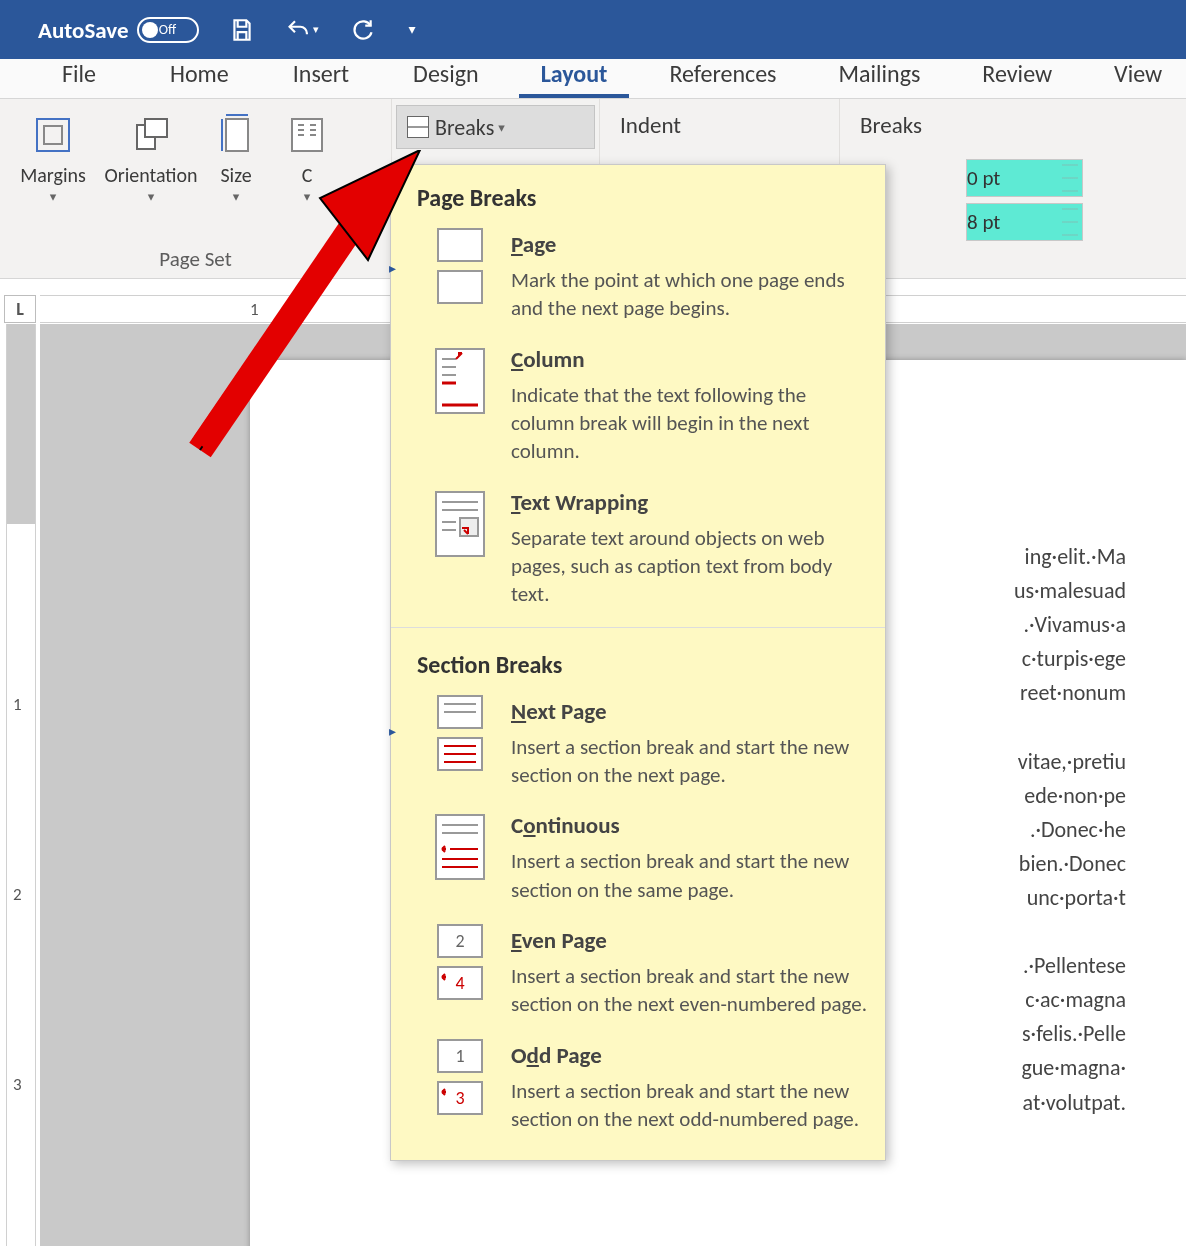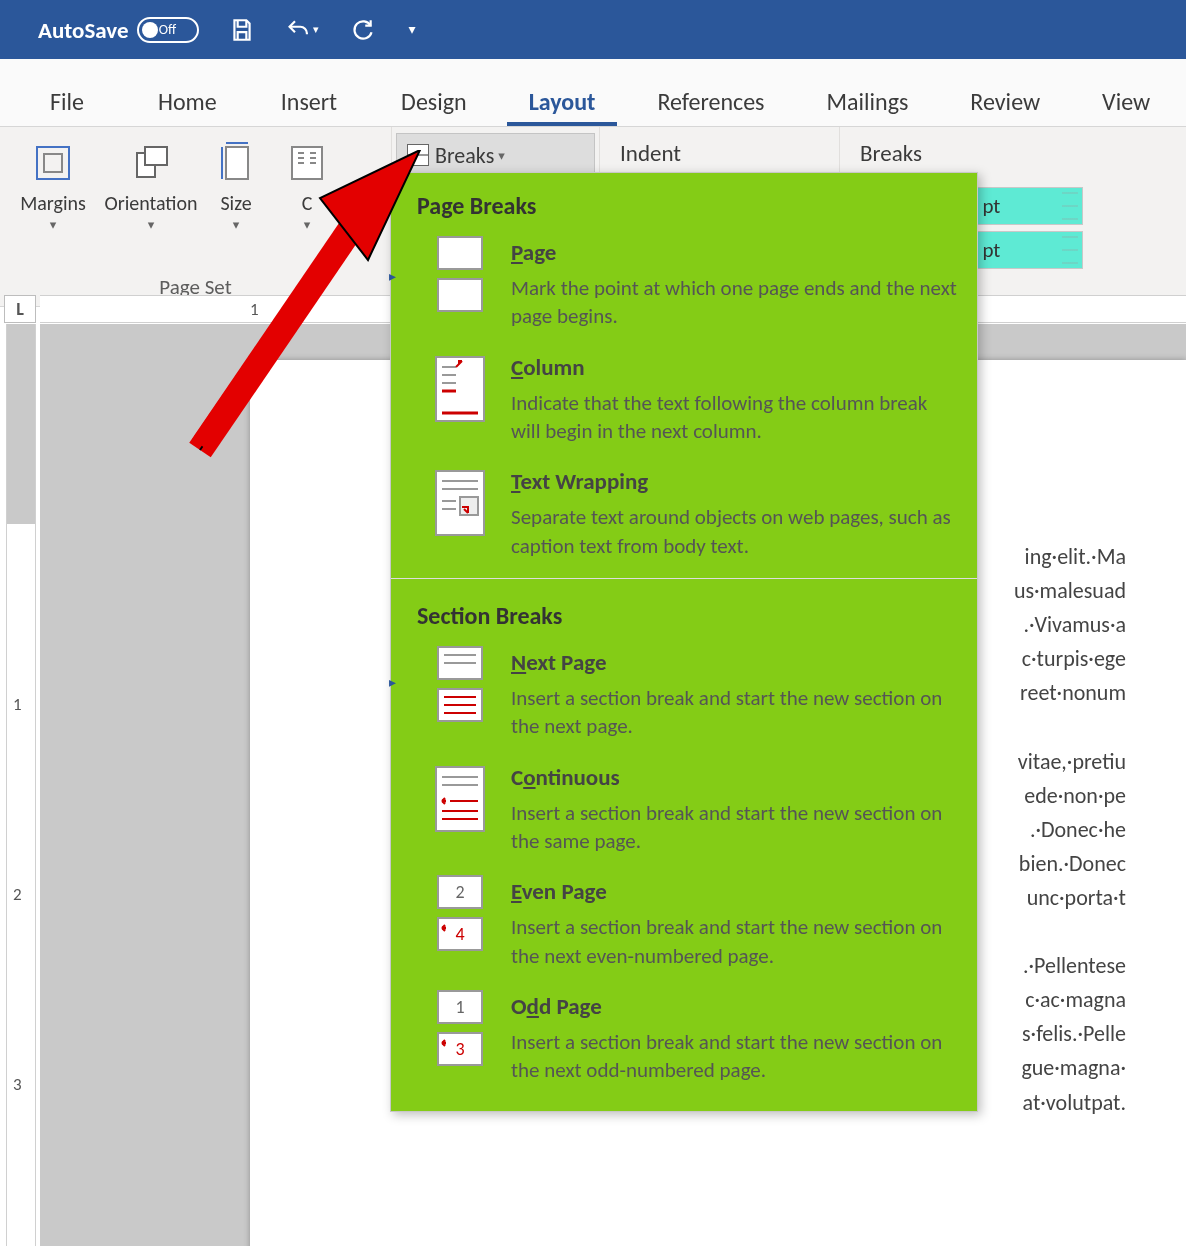--- a/index.html
+++ b/index.html
@@ -34,22 +34,22 @@
   .qat-icon {
     width: 34px; height: 34px; display: flex; align-items: center; justify-content: center;
     color: #fff; margin-left: 18px;
   }
   .qat-chev { margin-left: 22px; color: #fff; font-size: 14px; }
 
   
   .tabs {
     display: flex;
     align-items: flex-end;
-    height: 68px;
-    padding-left: 28px;
+    height: 40px;
+    padding-left: 40px;
     border-bottom: 1px solid #d6d6d6;
     background: #fafafa;
     gap: 0;
   }
   .tab {
     padding: 12px 22px 10px;
     font-size: 24px;
     color: #3b3b3b;
     cursor: pointer;
   }
@@ -135,22 +135,22 @@
   .page {
     position:absolute; left:250px; top:360px; right:0;
     background:#fff; box-shadow:0 0 6px rgba(0,0,0,.3);
     padding:180px 60px 40px 172px; font-size:22px; color:#444;
     line-height:1.55; height:900px; overflow:hidden;
   }
   .doc-text{white-space:pre-line;}
 
   
   .breaks-menu {
-    position:absolute; left:390px; top:172px; width:588px;
-    background:#84cc16; border:1px solid #c8c8c8; box-shadow:3px 3px 10px rgba(0,0,0,.25);
+    position:absolute; left:390px; top:164px; width:496px;
+    background:#fef9c3; border:1px solid #c8c8c8; box-shadow:3px 3px 10px rgba(0,0,0,.25);
     z-index:50; padding-bottom:12px;
   }
   .menu-heading{font-weight:700; font-size:24px; padding:18px 0 10px 26px;}
   .menu-item{display:flex; padding:8px 18px 14px 40px; gap:22px; cursor:pointer;}
   .mi-icon{width:58px;height:72px;flex:none;display:flex;align-items:center;justify-content:center;}
   .mi-text{flex:1;}
   .mi-title{font-size:23px; font-weight:600; color:#444;}
   .mi-title u{text-decoration:underline;}
   .mi-desc{font-size:21px; color:#555; margin-top:8px; line-height:1.35;}
   .menu-sep{height:1px;background:#ddd;margin:4px 0;}

